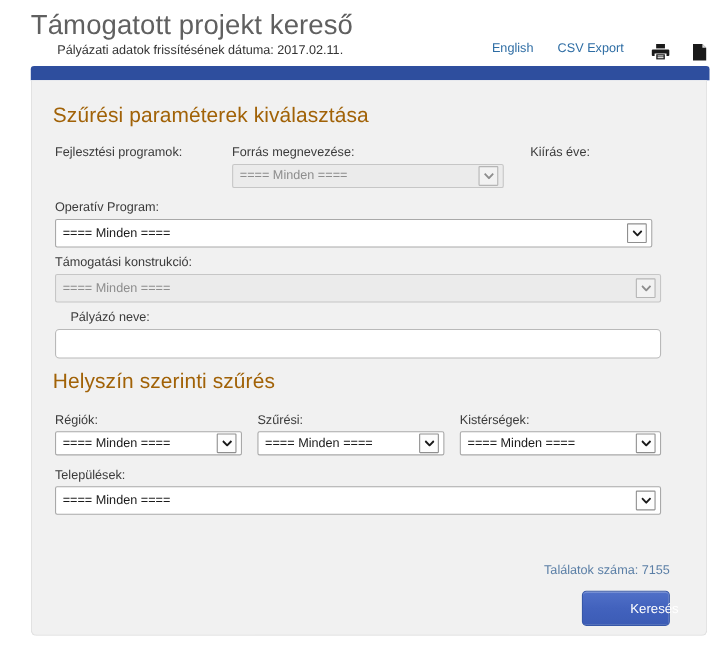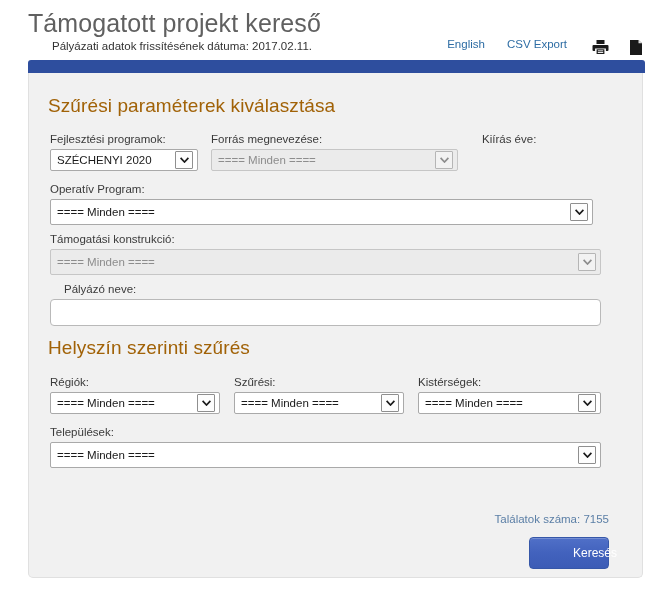--- a/index.html
+++ b/index.html
@@ -225,28 +225,20 @@
   </div>
 </div>
 
 <div class="bluebar"></div>
 
 <div class="panel">
 
   <div class="section-title" style="left:19px; top:22px;">Szűrési paraméterek kiválasztása</div>
 
   <div class="fld-label" style="left:21px; top:60px;">Fejlesztési programok:</div>
-  <div class="sel" style="left:21px; top:76px; width:148px;">
-    <span class="sel-text">SZÉCHENYI 2020</span>
-    <span class="sel-arrow">
-      <svg width="9" height="6" viewBox="0 0 9 6">
-          <path d="M0.6 0.9 L4.5 5 L8.4 0.9" stroke="#1a1a1a" stroke-width="1.7" fill="none"></path>
-        </svg>
-    </span>
-  </div>
 
   <div class="fld-label" style="left:182px; top:60px;">Forrás megnevezése:</div>
   <div class="sel disabled" style="left:182px; top:76px; width:247px;">
     <span class="sel-text">==== Minden ====</span>
     <span class="sel-arrow">
       <svg width="9" height="6" viewBox="0 0 9 6">
           <path d="M0.6 0.9 L4.5 5 L8.4 0.9" stroke="#8d8d8d" stroke-width="1.7" fill="none"></path>
         </svg>
     </span>
   </div>

